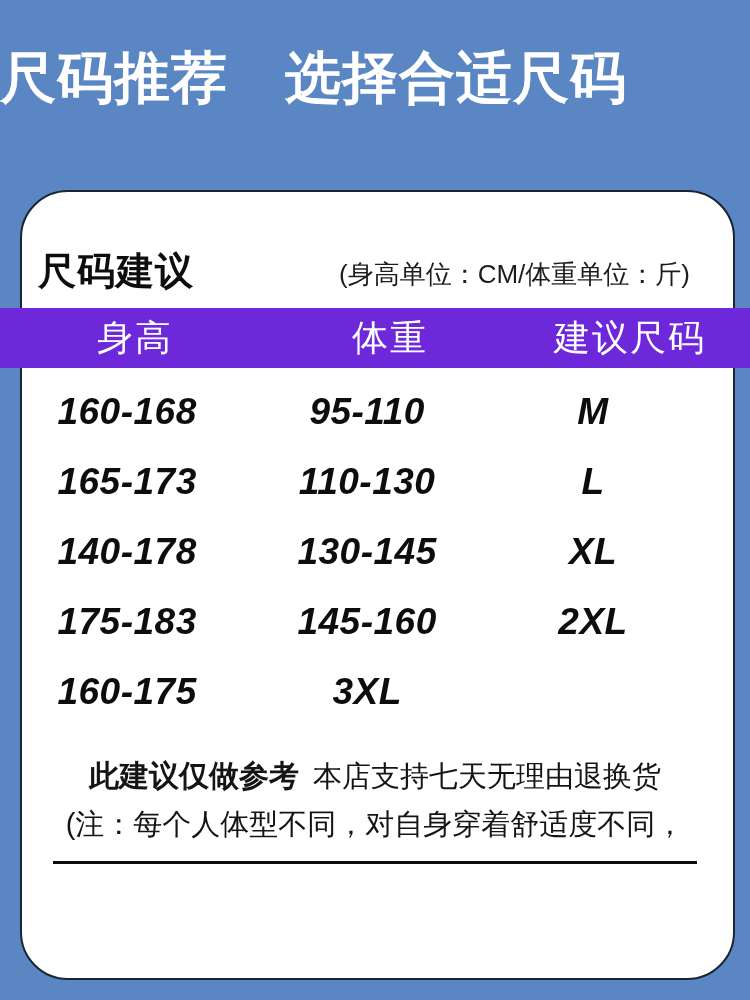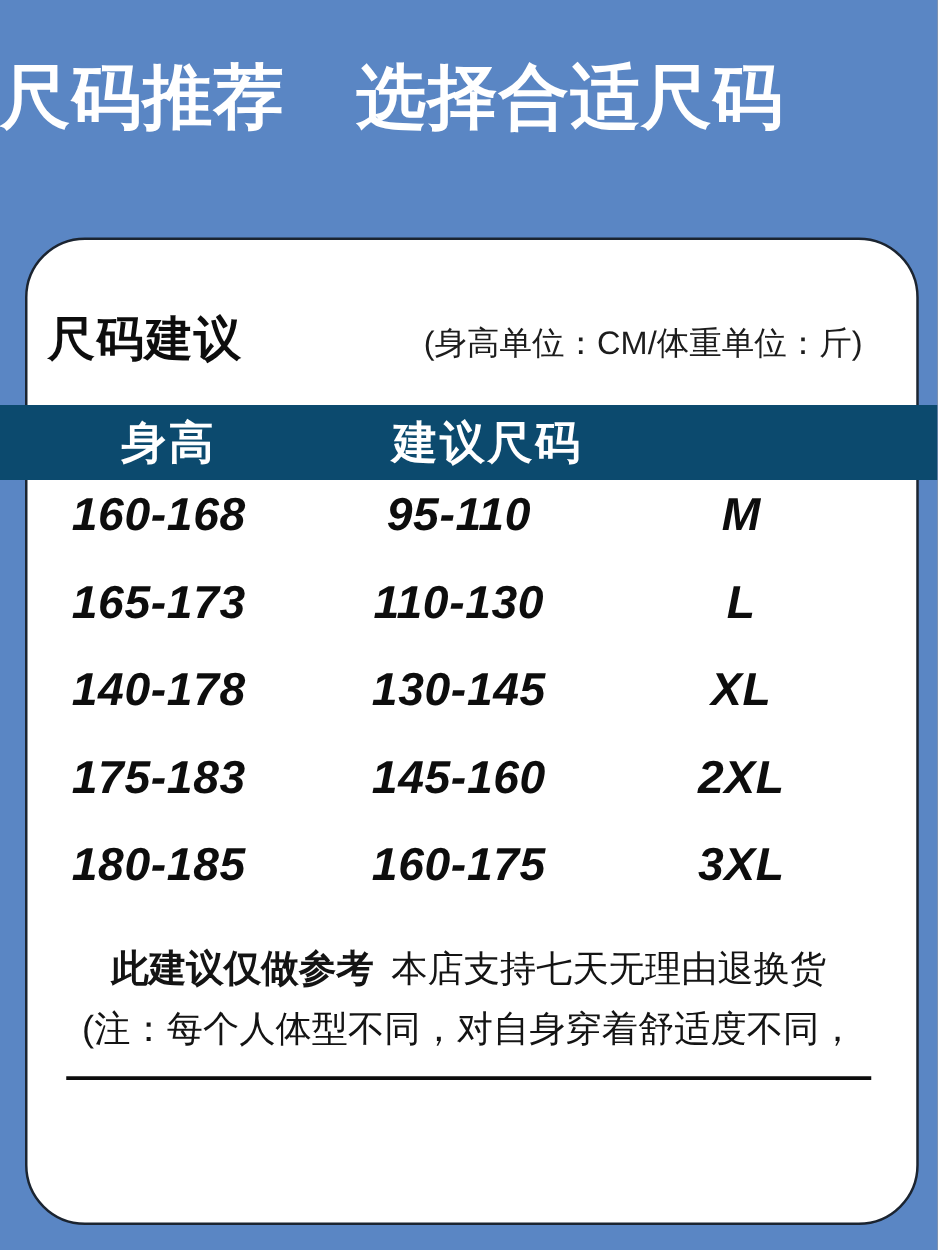--- a/index.html
+++ b/index.html
@@ -60,31 +60,30 @@
     z-index: 3;
     margin-left: 48px;
   }
 
   .band {
     position: absolute;
     left: 0;
     top: 308px;
     width: 750px;
     height: 60px;
-    background: #0c4a6e;
+    background: #6d28d9;
     display: grid;
     grid-template-columns: 36% 32% 32%;
     align-items: center;
     justify-items: center;
     color: #ffffff;
     font-size: 36px;
-    font-weight: 700;
+    font-weight: 400;
     letter-spacing: 2px;
     z-index: 2;
-    margin-top: 16px;
   }
 
   .table {
     position: absolute;
     left: 0;
     top: 377px;
     width: 706px;
     z-index: 3;
   }
 
@@ -142,20 +141,21 @@
 
   <div class="main-title">尺码推荐　选择合适尺码</div>
 
   <div class="card"></div>
 
   <div class="card-heading">尺码建议</div>
   <div class="units-note">(身高单位：CM/体重单位：斤)</div>
 
   <div class="band">
     <span>身高</span>
+    <span>体重</span>
     <span>建议尺码</span>
   </div>
 
   <div class="table">
     <div class="row">
       <span class="cell">160-168</span>
       <span class="cell">95-110</span>
       <span class="cell">M</span>
     </div>
     <div class="row">
@@ -167,21 +167,20 @@
       <span class="cell">140-178</span>
       <span class="cell">130-145</span>
       <span class="cell">XL</span>
     </div>
     <div class="row">
       <span class="cell">175-183</span>
       <span class="cell">145-160</span>
       <span class="cell">2XL</span>
     </div>
     <div class="row">
-      <span class="cell">180-185</span>
       <span class="cell">160-175</span>
       <span class="cell">3XL</span>
     </div>
   </div>
 
   <div class="note">
     <div>
       <span class="bold-part">此建议仅做参考</span><span class="rest-part">本店支持七天无理由退换货</span>
     </div>
     <div>(注：每个人体型不同，对自身穿着舒适度不同，</div>

